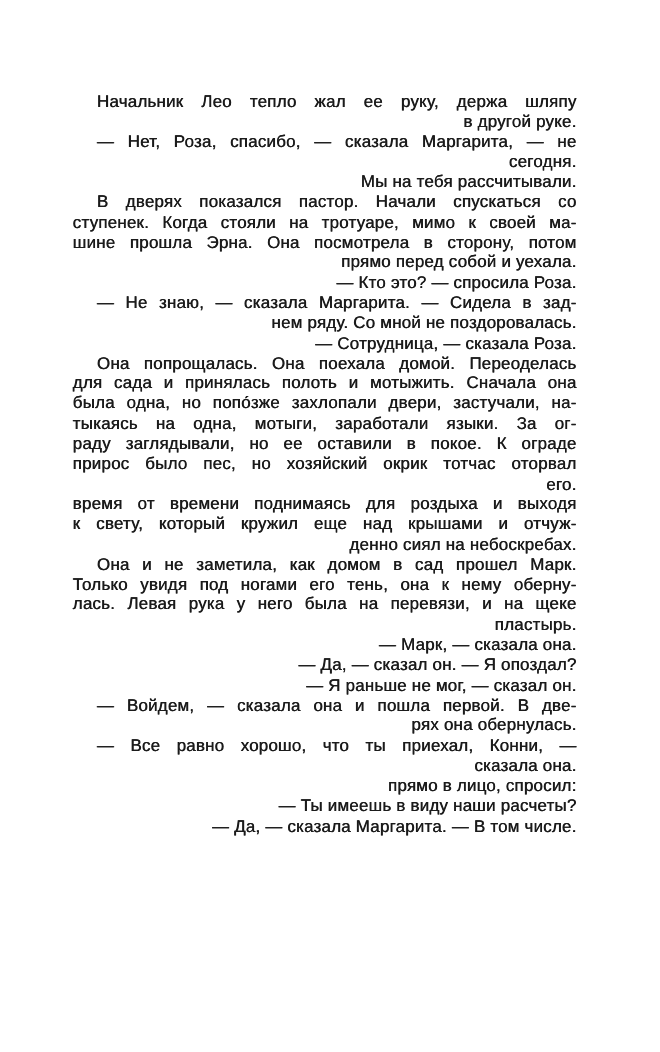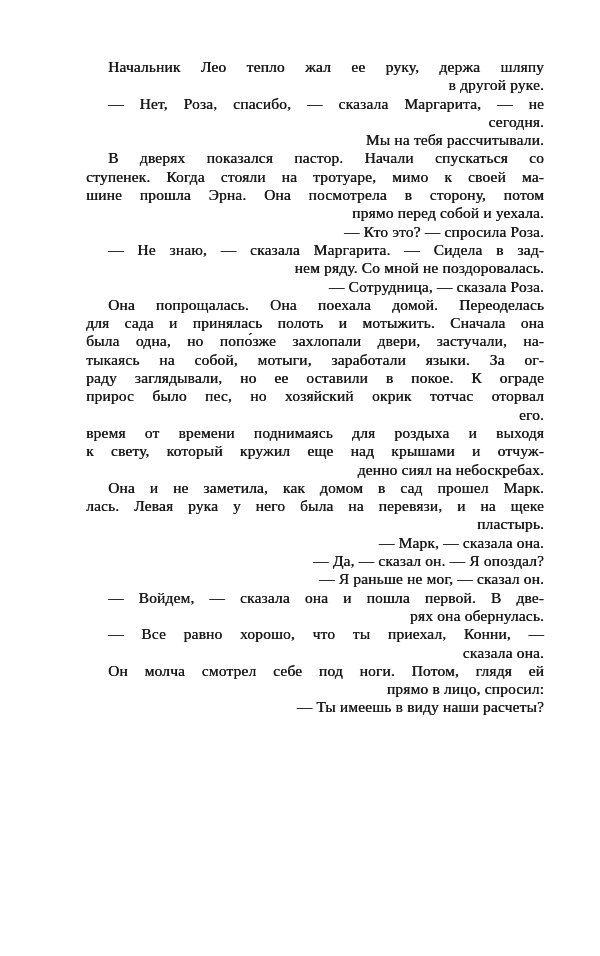--- a/index.html
+++ b/index.html
@@ -10,30 +10,29 @@
   .page {
     position: relative;
     width: 600px;
     height: 956px;
     background: #ffffff;
     overflow: hidden;
   }
   .text-block {
     position: absolute;
     left: 66px;
-    top: 58px;
+    top: 84px;
     width: 458px;
-    font-family: Liberation Serif, serif;
+    font-family: Liberation Sans, sans-serif;
     font-size: 15.4px;
     line-height: 18.3px;
     letter-spacing: 0.2px;
     color: #1b1b1b;
     
     text-shadow: 0.4px 0 0 currentColor;
-    margin-left: 20px;
   }
   .line {
     text-align: right;
     min-height: 18.3px;
   }
   .line.justify {
     text-align: justify;
     text-align-last: justify;
   }
   .line.indent {
@@ -54,34 +53,35 @@
       <div class="line justify">ступенек. Когда стояли на тротуаре, мимо к своей ма-</div>
       <div class="line justify">шине прошла Эрна. Она посмотрела в сторону, потом</div>
       <div class="line">прямо перед собой и уехала.</div>
       <div class="line indent">— Кто это? — спросила Роза.</div>
       <div class="line indent justify">— Не знаю, — сказала Маргарита. — Сидела в зад-</div>
       <div class="line">нем ряду. Со мной не поздоровалась.</div>
       <div class="line indent">— Сотрудница, — сказала Роза.</div>
       <div class="line indent justify">Она попрощалась. Она поехала домой. Переоделась</div>
       <div class="line justify">для сада и принялась полоть и мотыжить. Сначала она</div>
       <div class="line justify">была одна, но попо́зже захлопали двери, застучали, на-</div>
-      <div class="line justify">тыкаясь на собой, мотыги, заработали языки. За ог-</div>
+      <div class="line justify">тыкаясь на одна, мотыги, заработали языки. За ог-</div>
       <div class="line justify">раду заглядывали, но ее оставили в покое. К ограде</div>
       <div class="line justify">прирос было пес, но хозяйский окрик тотчас оторвал</div>
       <div class="line">его.</div>
       <div class="line justify">время от времени поднимаясь для роздыха и выходя</div>
       <div class="line justify">к свету, который кружил еще над крышами и отчуж-</div>
       <div class="line">денно сиял на небоскребах.</div>
       <div class="line indent justify">Она и не заметила, как домом в сад прошел Марк.</div>
+      <div class="line justify">Только увидя под ногами его тень, она к нему оберну-</div>
       <div class="line justify">лась. Левая рука у него была на перевязи, и на щеке</div>
       <div class="line">пластырь.</div>
       <div class="line indent">— Марк, — сказала она.</div>
       <div class="line indent">— Да, — сказал он. — Я опоздал?</div>
       <div class="line indent">— Я раньше не мог, — сказал он.</div>
       <div class="line indent justify">— Войдем, — сказала она и пошла первой. В две-</div>
       <div class="line">рях она обернулась.</div>
       <div class="line indent justify">— Все равно хорошо, что ты приехал, Конни, —</div>
       <div class="line">сказала она.</div>
-      <div class="line indent justify">Он молча смотрел себе под ноги. Потом, глядя ей</div>
       <div class="line">прямо в лицо, спросил:</div>
       <div class="line indent">— Ты имеешь в виду наши расчеты?</div>
+      <div class="line indent">— Да, — сказала Маргарита. — В том числе.</div>
     </div>
 </div>
 
 </body></html>

